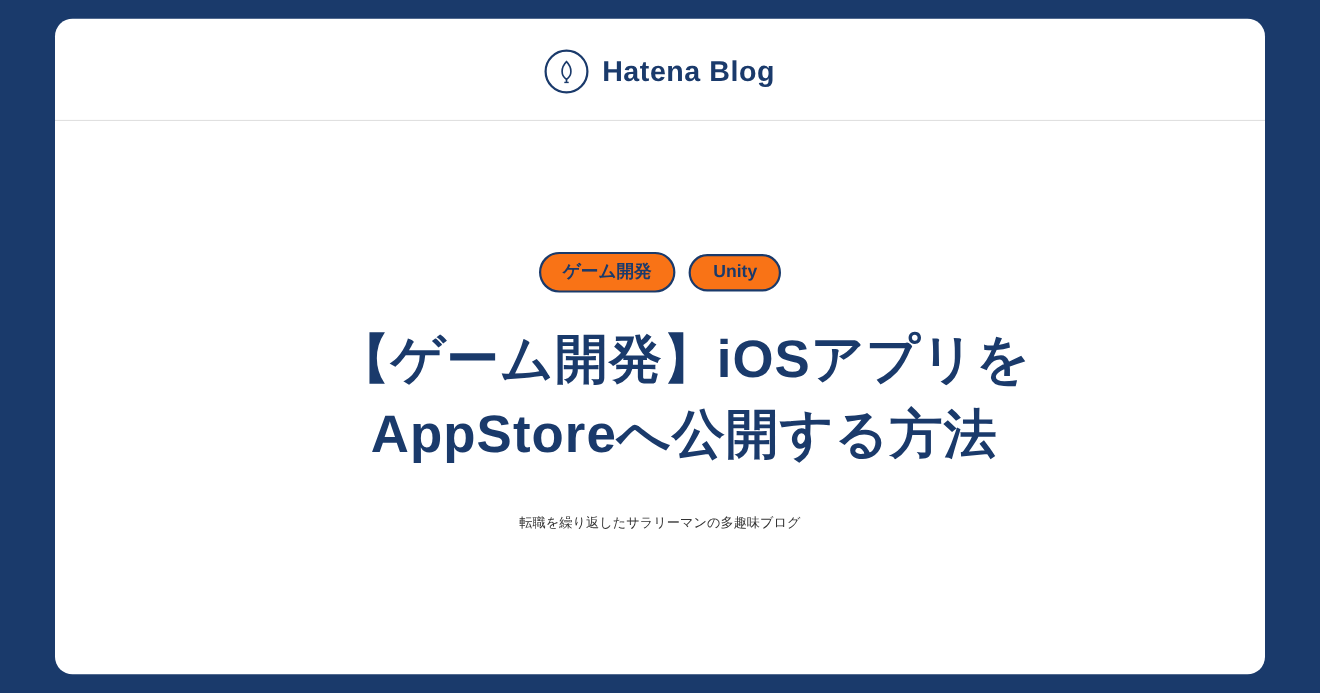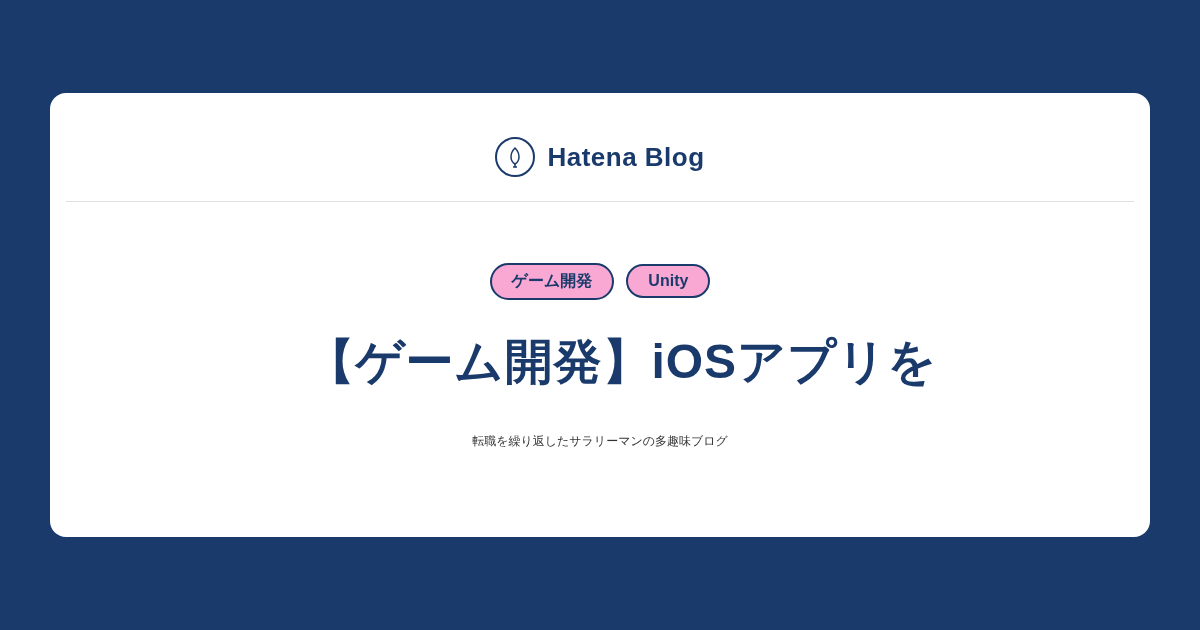--- a/index.html
+++ b/index.html
@@ -14,28 +14,28 @@
       background-color: #1a3a6b;
       display: flex;
       align-items: center;
       justify-content: center;
       font-family: -apple-system, BlinkMacSystemFont, "Hiragino Kaku Gothic ProN", "Hiragino Sans", Meiryo, sans-serif;
       overflow: hidden;
     }
 
     .outer-container {
       width: 1100px;
-      height: 444px;
+      height: 596px;
       background-color: #ffffff;
       border-radius: 16px;
       display: flex;
       flex-direction: column;
       align-items: center;
       justify-content: flex-start;
-      padding: 16px;
+      padding: 0;
       position: relative;
     }
 
     .header {
       width: 100%;
       display: flex;
       align-items: center;
       justify-content: center;
       padding: 28px 0 24px 0;
       gap: 12px;
@@ -81,21 +81,21 @@
       align-items: center;
     }
 
     .tag {
       border: 2px solid #1a3a6b;
       border-radius: 20px;
       padding: 6px 20px;
       font-size: 16px;
       font-weight: 600;
       color: #1a3a6b;
-      background: #f9a8d4;
+      background: #f97316;
     }
 
     .main-title {
       font-size: 48px;
       font-weight: 900;
       color: #1a3a6b;
       text-align: center;
       line-height: 1.4;
       letter-spacing: 0.02em;
       margin-left: 44px;
@@ -130,19 +130,20 @@
 
   <div class="content-area">
 
     <div class="tags-row">
       <span class="tag">ゲーム開発</span>
       <span class="tag">Unity</span>
     </div>
 
     <div class="main-title">
       <div>【ゲーム開発】iOSアプリを</div>
+      <div>AppStoreへ公開する方法</div>
     </div>
 
     <div class="subtitle">転職を繰り返したサラリーマンの多趣味ブログ</div>
 
   </div>
 
 </div>
 
 </body></html>

